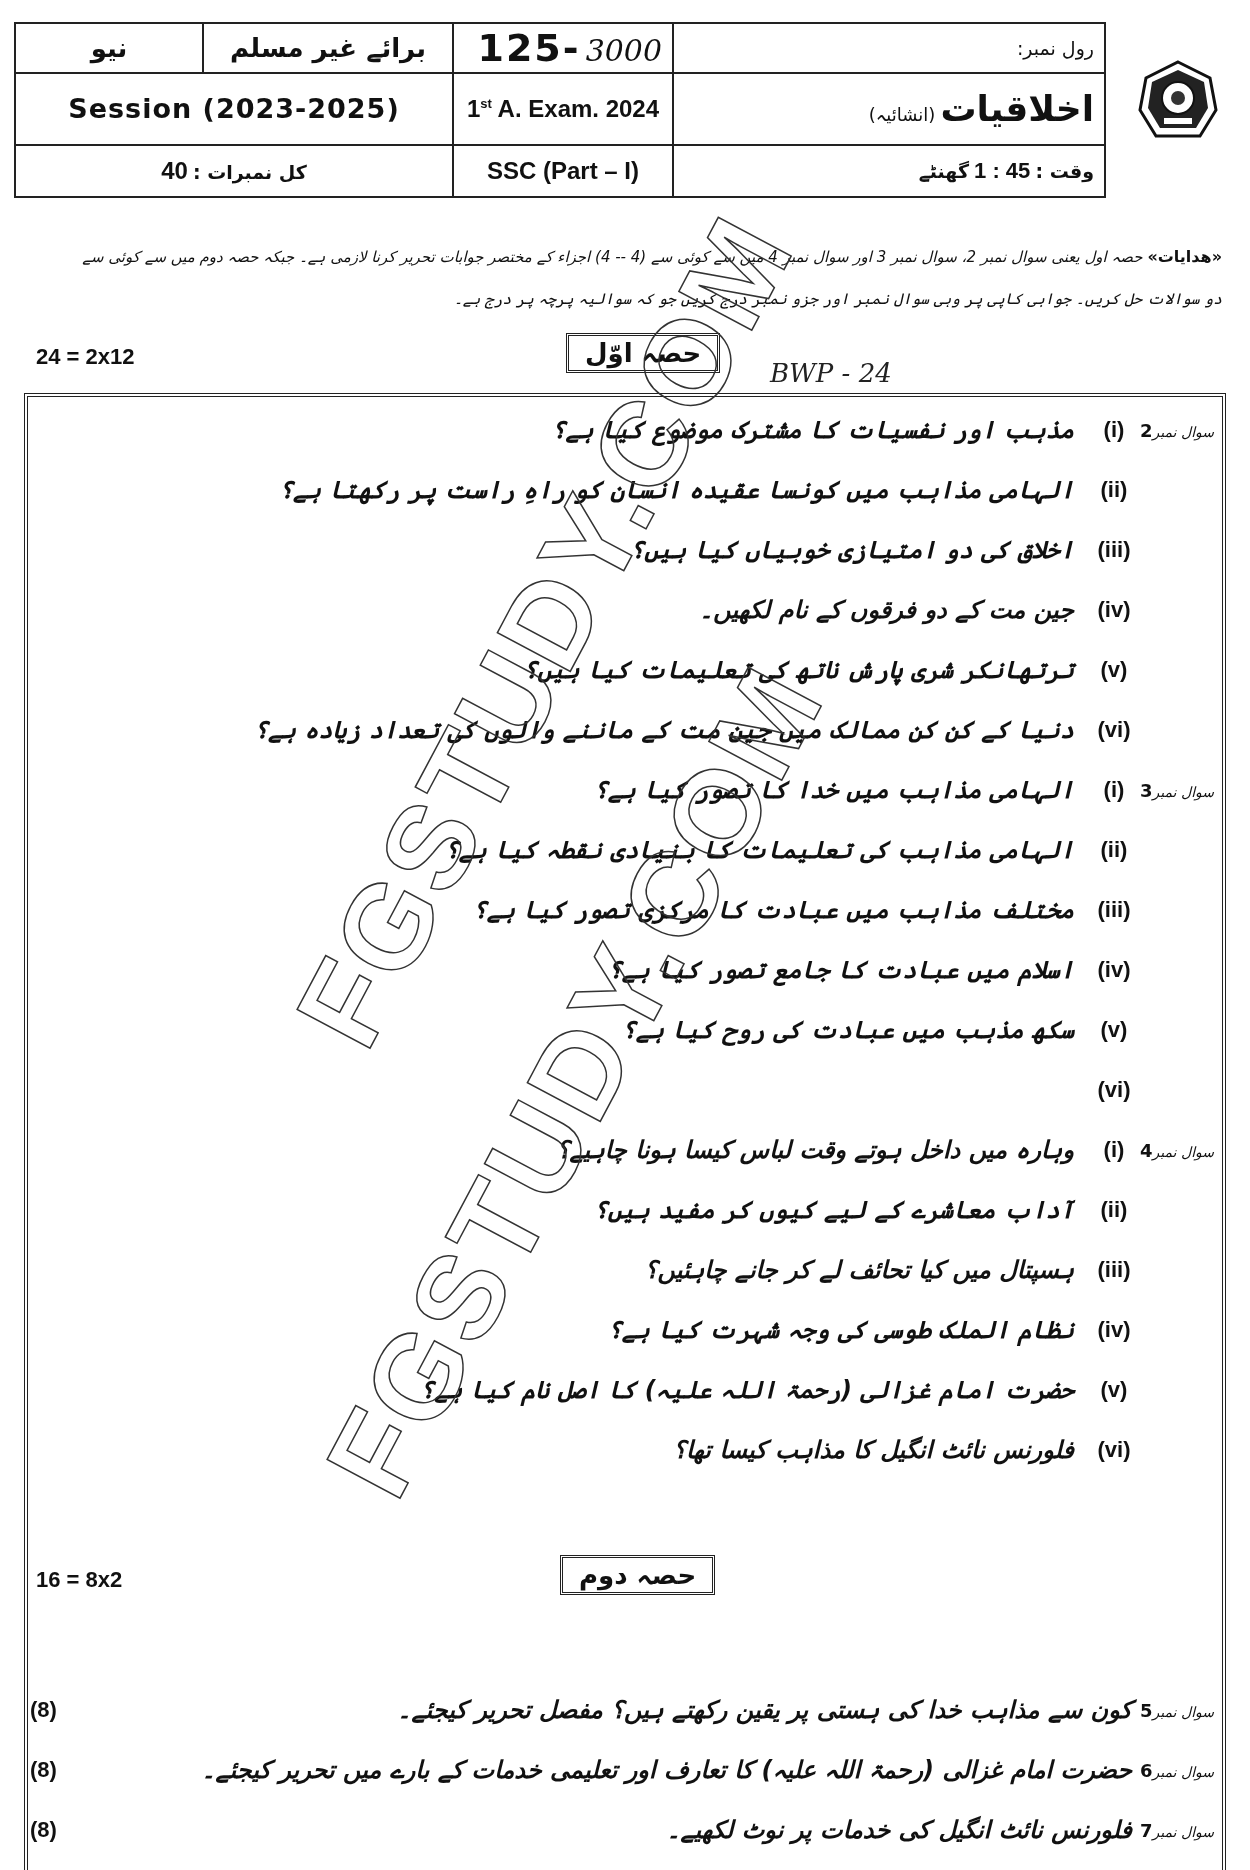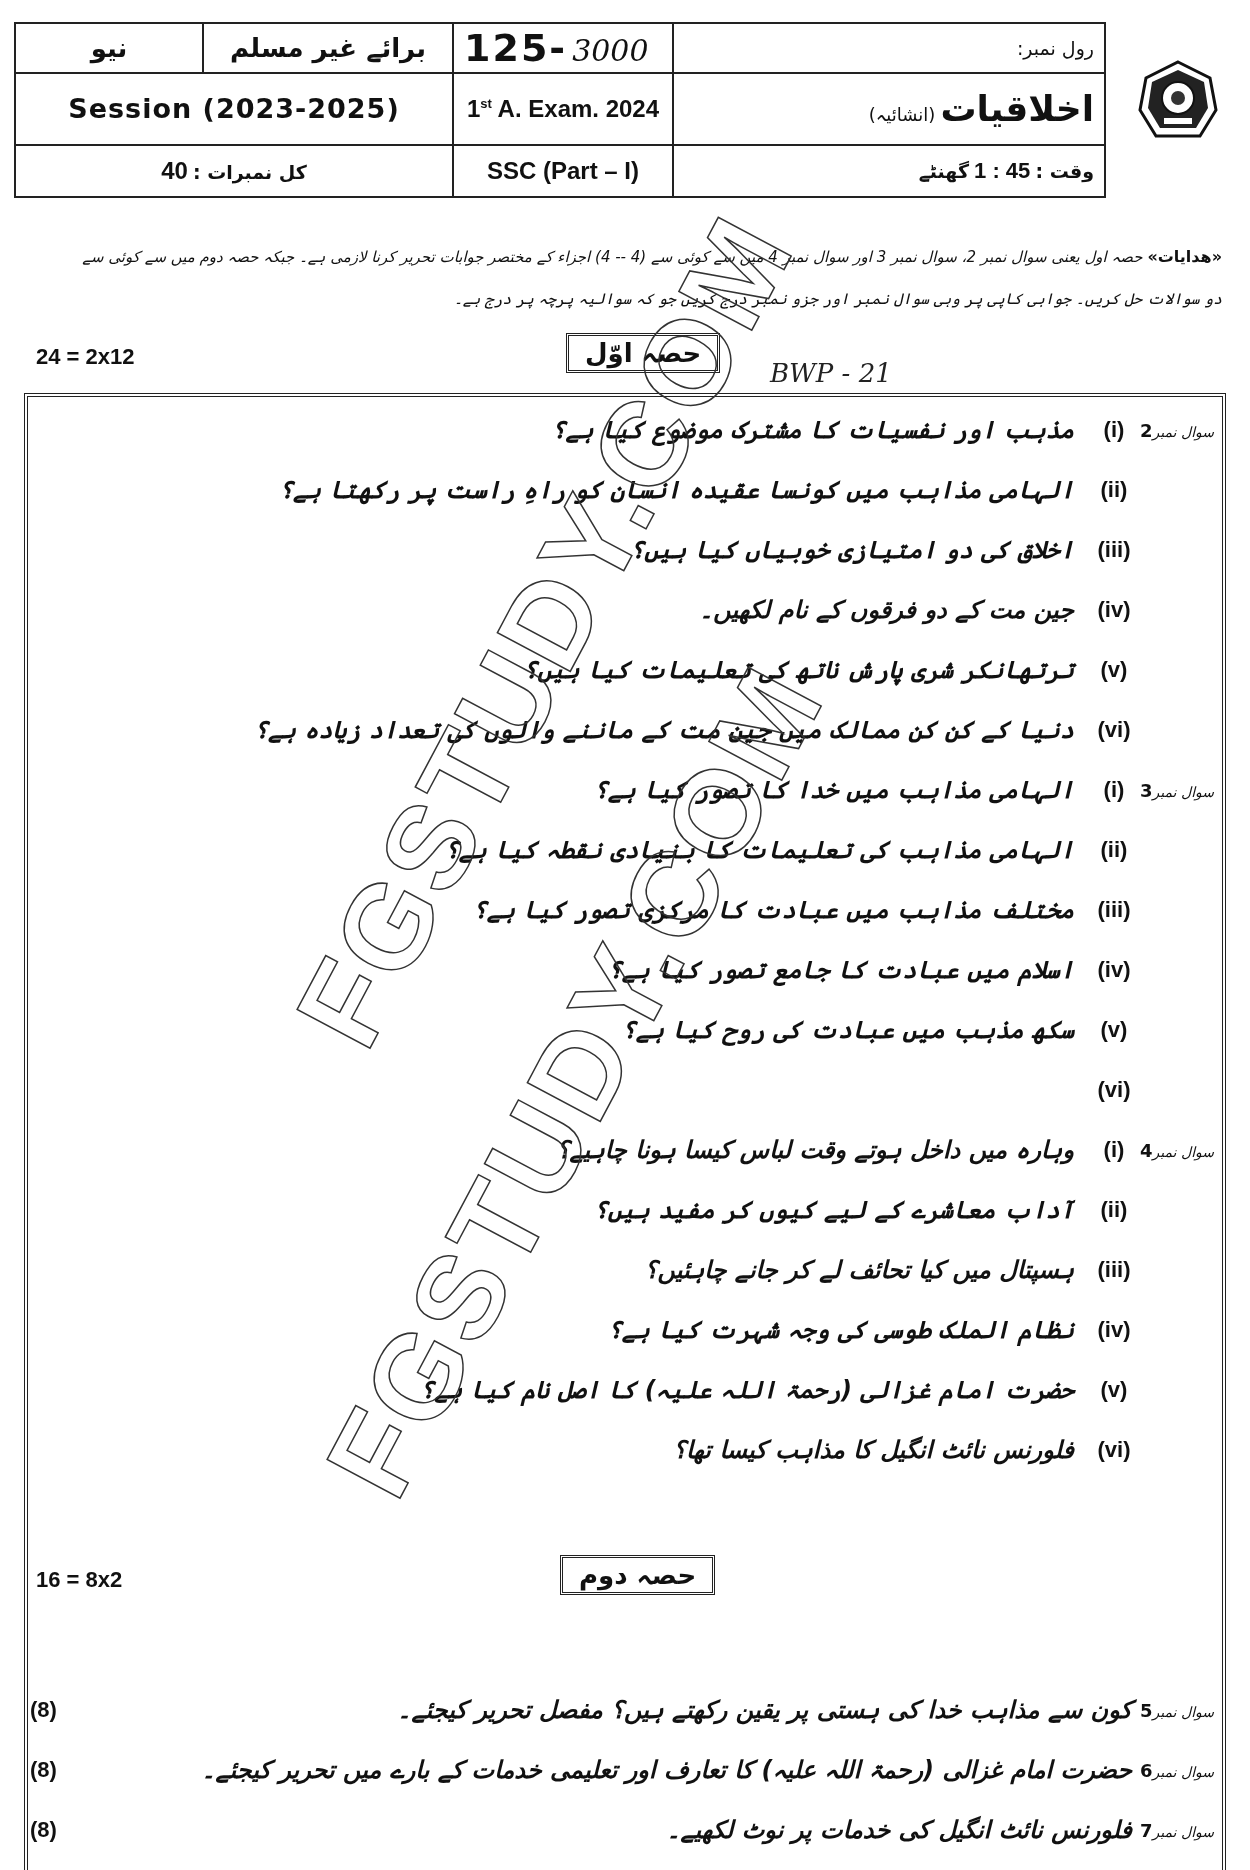--- a/index.html
+++ b/index.html
@@ -103,21 +103,21 @@
   <colgroup>
     <col style="width:188px">
     <col style="width:250px">
     <col style="width:220px">
     <col style="width:432px">
   </colgroup>
   <tbody>
       <tr style="height:48px">
     <td><span class="u-med rtl">نیو</span></td>
     <td><span class="u-med rtl">برائے غیر مسلم</span></td>
-    <td style="text-align:left;">
+    <td style="text-align:right;">
       <span class="big-num">125-</span>
       <span class="hand">3000</span>
     </td>
     <td style="text-align:right;"><span class="u-sm rtl">رول نمبر:</span></td>
   </tr>
   <tr style="height:68px">
     <td colspan="2"><span class="en-session">Session (2023-2025)</span></td>
     <td>
       <span class="en-med"><span>1</span><sup style="font-size:13px">st</sup><span> A. Exam. 2024</span></span>
     </td>
@@ -158,21 +158,21 @@
 <div class="instr" style="top:246px;">
   <b style="font-style:normal; font-size:16px;">«ھدایات»</b>
   <span>حصہ اول یعنی سوال نمبر 2، سوال نمبر 3 اور سوال نمبر 4 میں سے کوئی سے (4 -- 4) اجزاء کے مختصر جوابات تحریر کرنا لازمی ہے۔ جبکہ حصہ دوم میں سے کوئی سے</span>
 </div>
 <div class="instr" style="top:288px; right:28px; width:1200px;">
   <span>دو سوالات حل کریں۔ جوابی کاپی پر وہی سوال نمبر اور جزو نمبر درج کریں جو کہ سوالیہ پرچہ پر درج ہے۔</span>
 </div>
 
 <div class="marks-label" style="left:36px; top:344px;">24 = 2x12</div>
 <div class="section-title-box" style="left:566px; top:333px;">حصہ اوّل</div>
-<div class="scribble" style="left:770px; top:358px;">BWP - 21</div>
+<div class="scribble" style="left:770px; top:358px;">BWP - 24</div>
 
 <div class="main-box"></div>
 
 <div class="q-row" style="top:408px;">
   <div class="q-no"><span>سوال نمبر</span><b>2</b></div>
   <div class="q-part">(i)</div>
   <div class="q-text">مذہب اور نفسیات کا مشترک موضوع کیا ہے؟</div>
 </div>
 <div class="q-row" style="top:468px;">
   <div class="q-no"></div>

